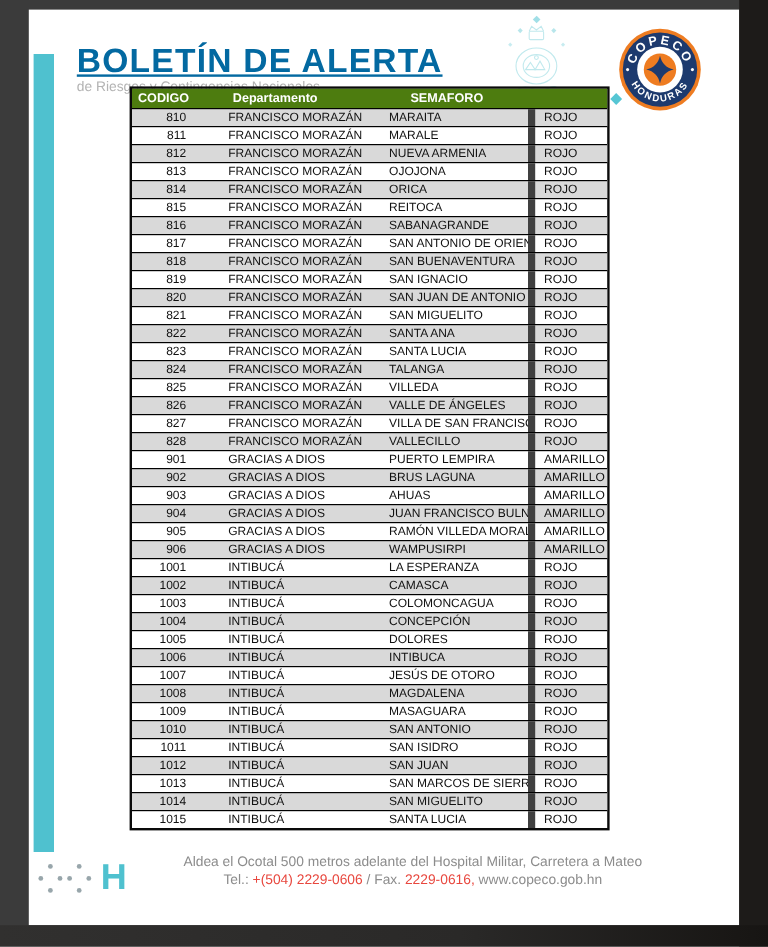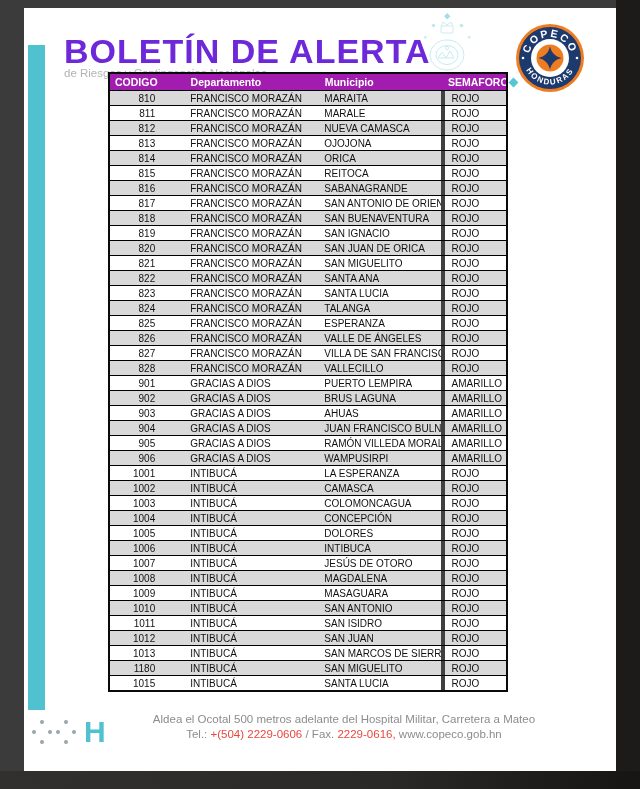--- a/index.html
+++ b/index.html
@@ -8,45 +8,45 @@
 
   .stage { position:relative; width:640px; height:789px; background:#3b3b3b; overflow:hidden; }
   .right-strip { position:absolute; left:616px; top:0; width:24px; height:789px; background:#1d1b19; }
   .bottom-strip { position:absolute; left:0; top:771px; width:640px; height:18px;
                   background:linear-gradient(90deg,#31302f 0%,#2a2928 60%,#171513 100%); }
 
   .page { position:absolute; left:24px; top:8px; width:592px; height:763px; background:#ffffff; }
 
   .teal-bar { position:absolute; left:4px; top:37px; width:17px; height:665px; background:#4fc1cf; }
 
-  .title { position:absolute; left:40px; top:28px; font-size:34px; line-height:30px;
-           font-weight:700; color:#6d28d9; letter-spacing:1px; white-space:nowrap; }
+  .title { position:absolute; left:40px; top:28px; font-size:28px; line-height:30px;
+           font-weight:700; color:#0369a1; letter-spacing:1px; white-space:nowrap;text-decoration:underline; }
 
   .subtitle { position:absolute; left:40px; top:57px; font-size:11.5px; line-height:16px;
               color:#b3b3b3; white-space:nowrap; z-index:1; }
 
   .coat { position:absolute; left:396px; top:4px; width:55px; height:84px; z-index:0; }
 
   .copeco { position:absolute; left:490px; top:14px; width:72px; height:72px; z-index:3; }
 
   .mini-diamond { position:absolute; left:486px; top:71px; width:7px; height:7px;
                   background:#56c6d4; transform:rotate(45deg); z-index:3; }
 
   .alert-table { position:absolute; left:84px; top:64px; width:400px; z-index:2;
                  border:2px solid #0a0a0a; font-size:10px; color:#111; }
-  .thead { display:flex; height:16px; background:#a21caf; color:#ffffff;
+  .thead { display:flex; height:16px; background:#4d7c0f; color:#ffffff;
            font-weight:700; font-size:10.5px; }
   .trow  { display:flex; height:15px; border-top:1px solid #000; background:transparent; }
   .tbody .trow:nth-child(odd) { background:#d9d9d9; }
   .cell, .hcell { height:100%; display:flex; align-items:center; overflow:hidden; white-space:nowrap; }
   .c1 { width:55px;  justify-content:flex-end; padding-right:6px; }
   .c2 { width:145px; padding-left:4px;margin-left:25px; }
   .c3 { width:130px; padding-left:4px; }
   .c4 { width:70px;  padding-left:7px; }
-  .tbody .c4 { border-left:4px solid #404040; }
+  .tbody .c4 { border-left:6px solid #404040; }
 
   .footer { position:absolute; left:0; top:704px; width:640px; text-align:center;
             font-size:11.5px; line-height:15px; color:#8c8c8c; }
   .footer .red { color:#e8473e; }
 
   .brand { position:absolute; left:6px; top:706px; display:flex; align-items:center; }
   .brand .h-letter { font-size:30px; font-weight:700; color:#4fc1cf; margin-left:4px; line-height:34px; }
 </style>
 </head>
 <body>
@@ -104,40 +104,39 @@
         </text>
       </svg>
     </div>
 
     <div class="mini-diamond"></div>
 
     <div class="alert-table">
       <div class="thead">
         <div class="hcell c1" style="justify-content:flex-start; padding-left:5px;">CODIGO</div>
         <div class="hcell c2">Departamento</div>
-        <div class="hcell c3">Municipio</div>
         <div class="hcell c4">SEMAFORO</div>
       </div>
       <div class="tbody">
           <div class="trow">
             <div class="cell c1">810</div>
             <div class="cell c2">FRANCISCO MORAZÁN</div>
             <div class="cell c3">MARAITA</div>
             <div class="cell c4">ROJO</div>
           </div>
           <div class="trow">
             <div class="cell c1">811</div>
             <div class="cell c2">FRANCISCO MORAZÁN</div>
             <div class="cell c3">MARALE</div>
             <div class="cell c4">ROJO</div>
           </div>
           <div class="trow">
             <div class="cell c1">812</div>
             <div class="cell c2">FRANCISCO MORAZÁN</div>
-            <div class="cell c3">NUEVA CAMASCA</div>
+            <div class="cell c3">NUEVA ARMENIA</div>
             <div class="cell c4">ROJO</div>
           </div>
           <div class="trow">
             <div class="cell c1">813</div>
             <div class="cell c2">FRANCISCO MORAZÁN</div>
             <div class="cell c3">OJOJONA</div>
             <div class="cell c4">ROJO</div>
           </div>
           <div class="trow">
             <div class="cell c1">814</div>
@@ -171,21 +170,21 @@
           </div>
           <div class="trow">
             <div class="cell c1">819</div>
             <div class="cell c2">FRANCISCO MORAZÁN</div>
             <div class="cell c3">SAN IGNACIO</div>
             <div class="cell c4">ROJO</div>
           </div>
           <div class="trow">
             <div class="cell c1">820</div>
             <div class="cell c2">FRANCISCO MORAZÁN</div>
-            <div class="cell c3">SAN JUAN DE ORICA</div>
+            <div class="cell c3">SAN JUAN DE ANTONIO</div>
             <div class="cell c4">ROJO</div>
           </div>
           <div class="trow">
             <div class="cell c1">821</div>
             <div class="cell c2">FRANCISCO MORAZÁN</div>
             <div class="cell c3">SAN MIGUELITO</div>
             <div class="cell c4">ROJO</div>
           </div>
           <div class="trow">
             <div class="cell c1">822</div>
@@ -201,21 +200,21 @@
           </div>
           <div class="trow">
             <div class="cell c1">824</div>
             <div class="cell c2">FRANCISCO MORAZÁN</div>
             <div class="cell c3">TALANGA</div>
             <div class="cell c4">ROJO</div>
           </div>
           <div class="trow">
             <div class="cell c1">825</div>
             <div class="cell c2">FRANCISCO MORAZÁN</div>
-            <div class="cell c3">ESPERANZA</div>
+            <div class="cell c3">VILLEDA</div>
             <div class="cell c4">ROJO</div>
           </div>
           <div class="trow">
             <div class="cell c1">826</div>
             <div class="cell c2">FRANCISCO MORAZÁN</div>
             <div class="cell c3">VALLE DE ÁNGELES</div>
             <div class="cell c4">ROJO</div>
           </div>
           <div class="trow">
             <div class="cell c1">827</div>
@@ -337,21 +336,21 @@
             <div class="cell c3">SAN JUAN</div>
             <div class="cell c4">ROJO</div>
           </div>
           <div class="trow">
             <div class="cell c1">1013</div>
             <div class="cell c2">INTIBUCÁ</div>
             <div class="cell c3">SAN MARCOS DE SIERRA</div>
             <div class="cell c4">ROJO</div>
           </div>
           <div class="trow">
-            <div class="cell c1">1180</div>
+            <div class="cell c1">1014</div>
             <div class="cell c2">INTIBUCÁ</div>
             <div class="cell c3">SAN MIGUELITO</div>
             <div class="cell c4">ROJO</div>
           </div>
           <div class="trow">
             <div class="cell c1">1015</div>
             <div class="cell c2">INTIBUCÁ</div>
             <div class="cell c3">SANTA LUCIA</div>
             <div class="cell c4">ROJO</div>
           </div>

